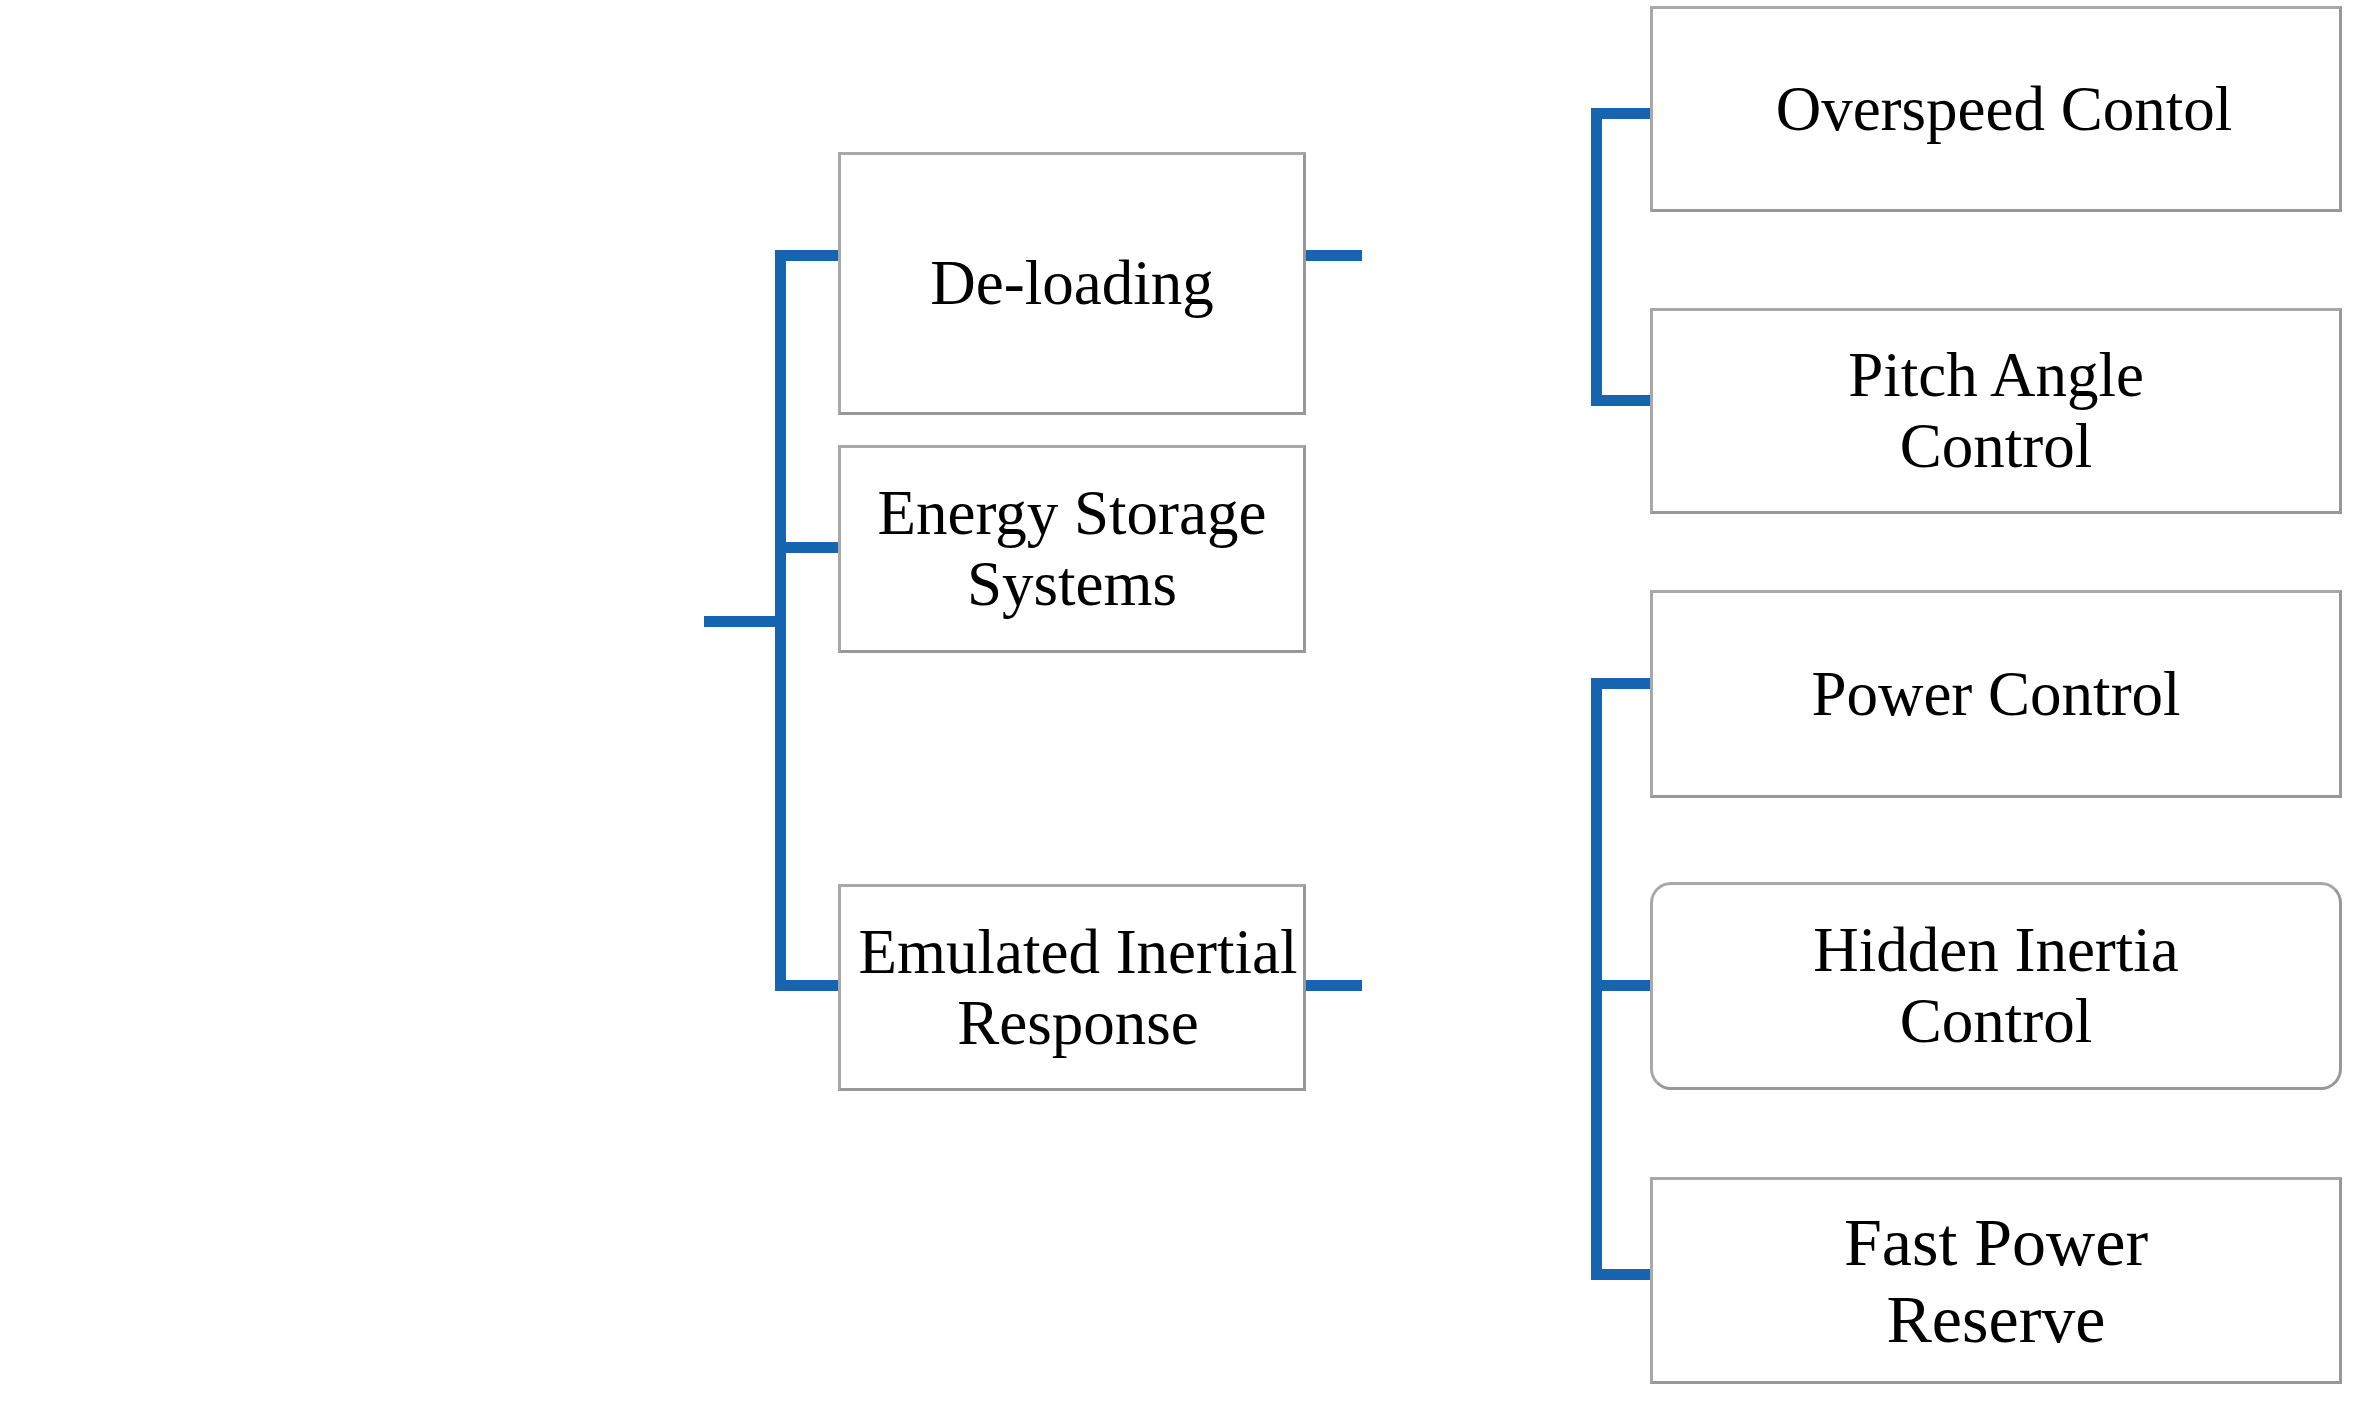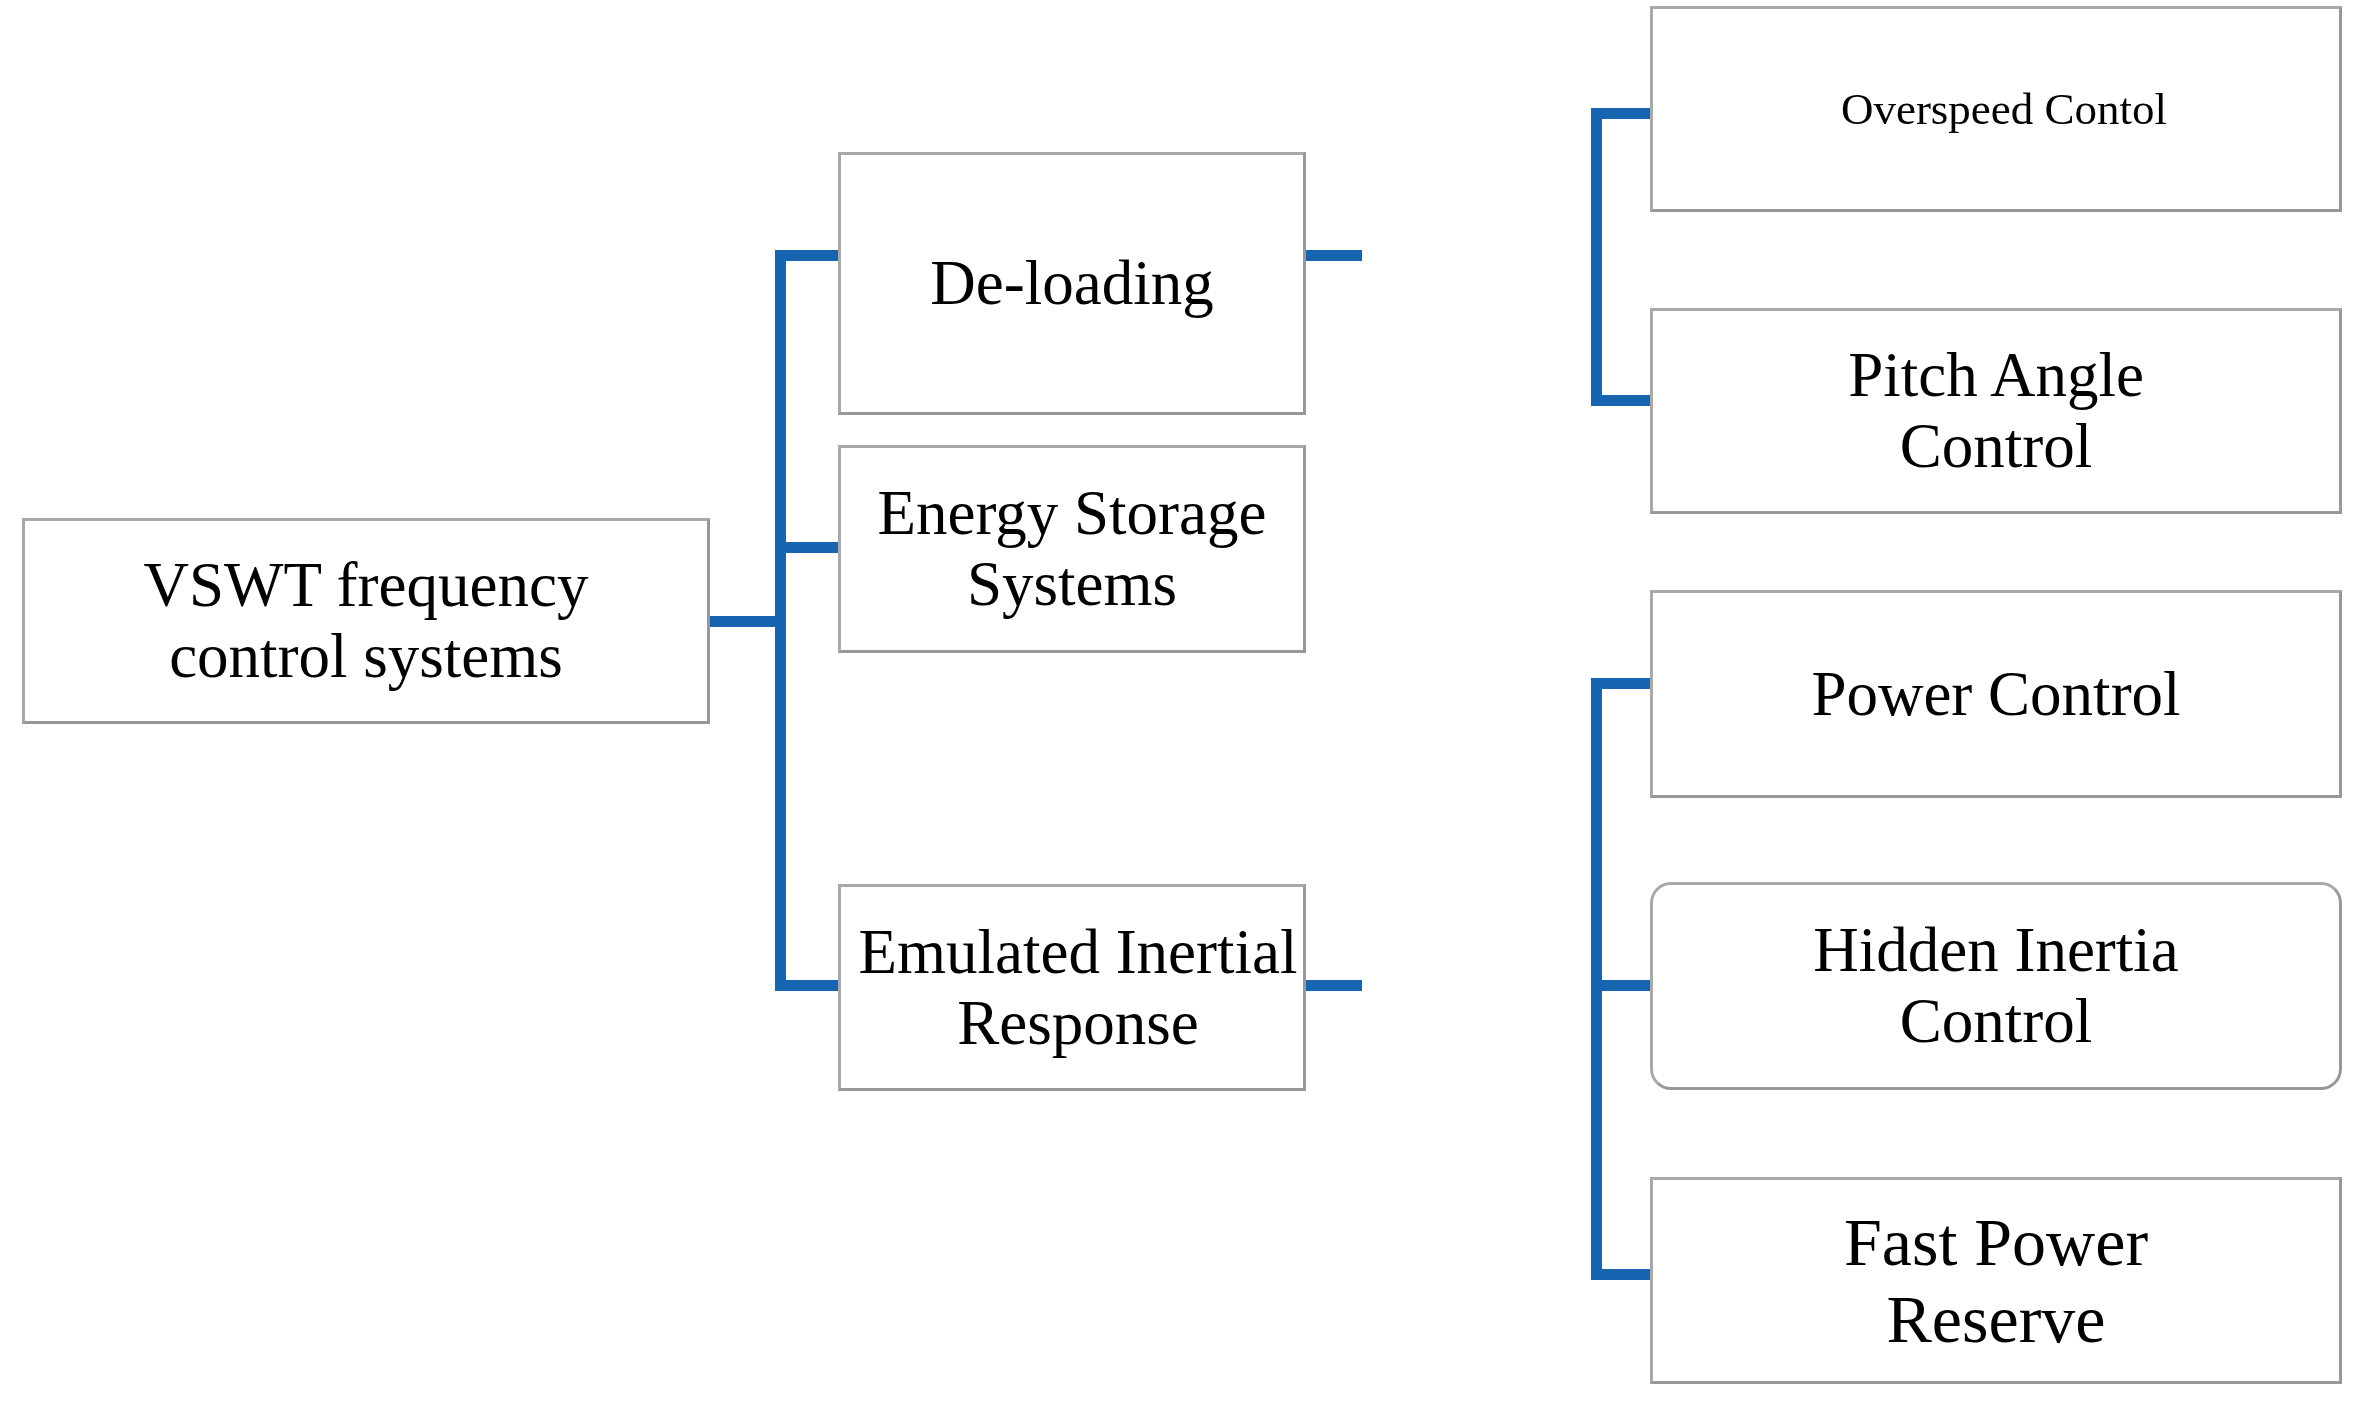--- a/index.html
+++ b/index.html
@@ -69,40 +69,36 @@
   <div class="conn" style="left:1591px; top:108px; width:11px; height:298px;"></div>
   <div class="conn" style="left:1591px; top:108px; width:62px; height:11px;"></div>
   <div class="conn" style="left:1591px; top:395px; width:62px; height:11px;"></div>
 
   <div class="conn" style="left:1300px; top:980px; width:62px; height:11px;"></div>
   <div class="conn" style="left:1591px; top:678px; width:11px; height:602px;"></div>
   <div class="conn" style="left:1591px; top:678px; width:62px; height:11px;"></div>
   <div class="conn" style="left:1591px; top:980px; width:62px; height:11px;"></div>
   <div class="conn" style="left:1591px; top:1269px; width:62px; height:11px;"></div>
 
-  <div class="node" style="left:22px; top:518px; width:688px; height:206px; font-size:63px;">
-    <span class="label">VSWT frequency
-control systems</span>
-  </div>
 
   <div class="node" style="left:838px; top:152px; width:468px; height:263px; font-size:63px;">
     <span class="label">De-loading</span>
   </div>
 
   <div class="node" style="left:838px; top:445px; width:468px; height:208px; font-size:63px;align-items:center;">
     <span class="label">Energy Storage
 Systems</span>
   </div>
 
   <div class="node" style="left:838px; top:884px; width:468px; height:207px; font-size:63px;padding-left:12px;">
     <span class="label">Emulated Inertial
 Response</span>
   </div>
 
-  <div class="node" style="left:1650px; top:6px; width:692px; height:206px; font-size:45px;">
+  <div class="node" style="left:1650px; top:6px; width:692px; height:206px; font-size:63px;">
     <span class="label" style="white-space:nowrap; overflow:visible; transform:translateX(8px);">Overspeed Contol</span>
   </div>
 
   <div class="node" style="left:1650px; top:308px; width:692px; height:206px; font-size:63px;align-items:center;">
     <span class="label">Pitch Angle
 Control</span>
   </div>
 
   <div class="node" style="left:1650px; top:590px; width:692px; height:208px; font-size:63px;">
     <span class="label">Power Control</span>

